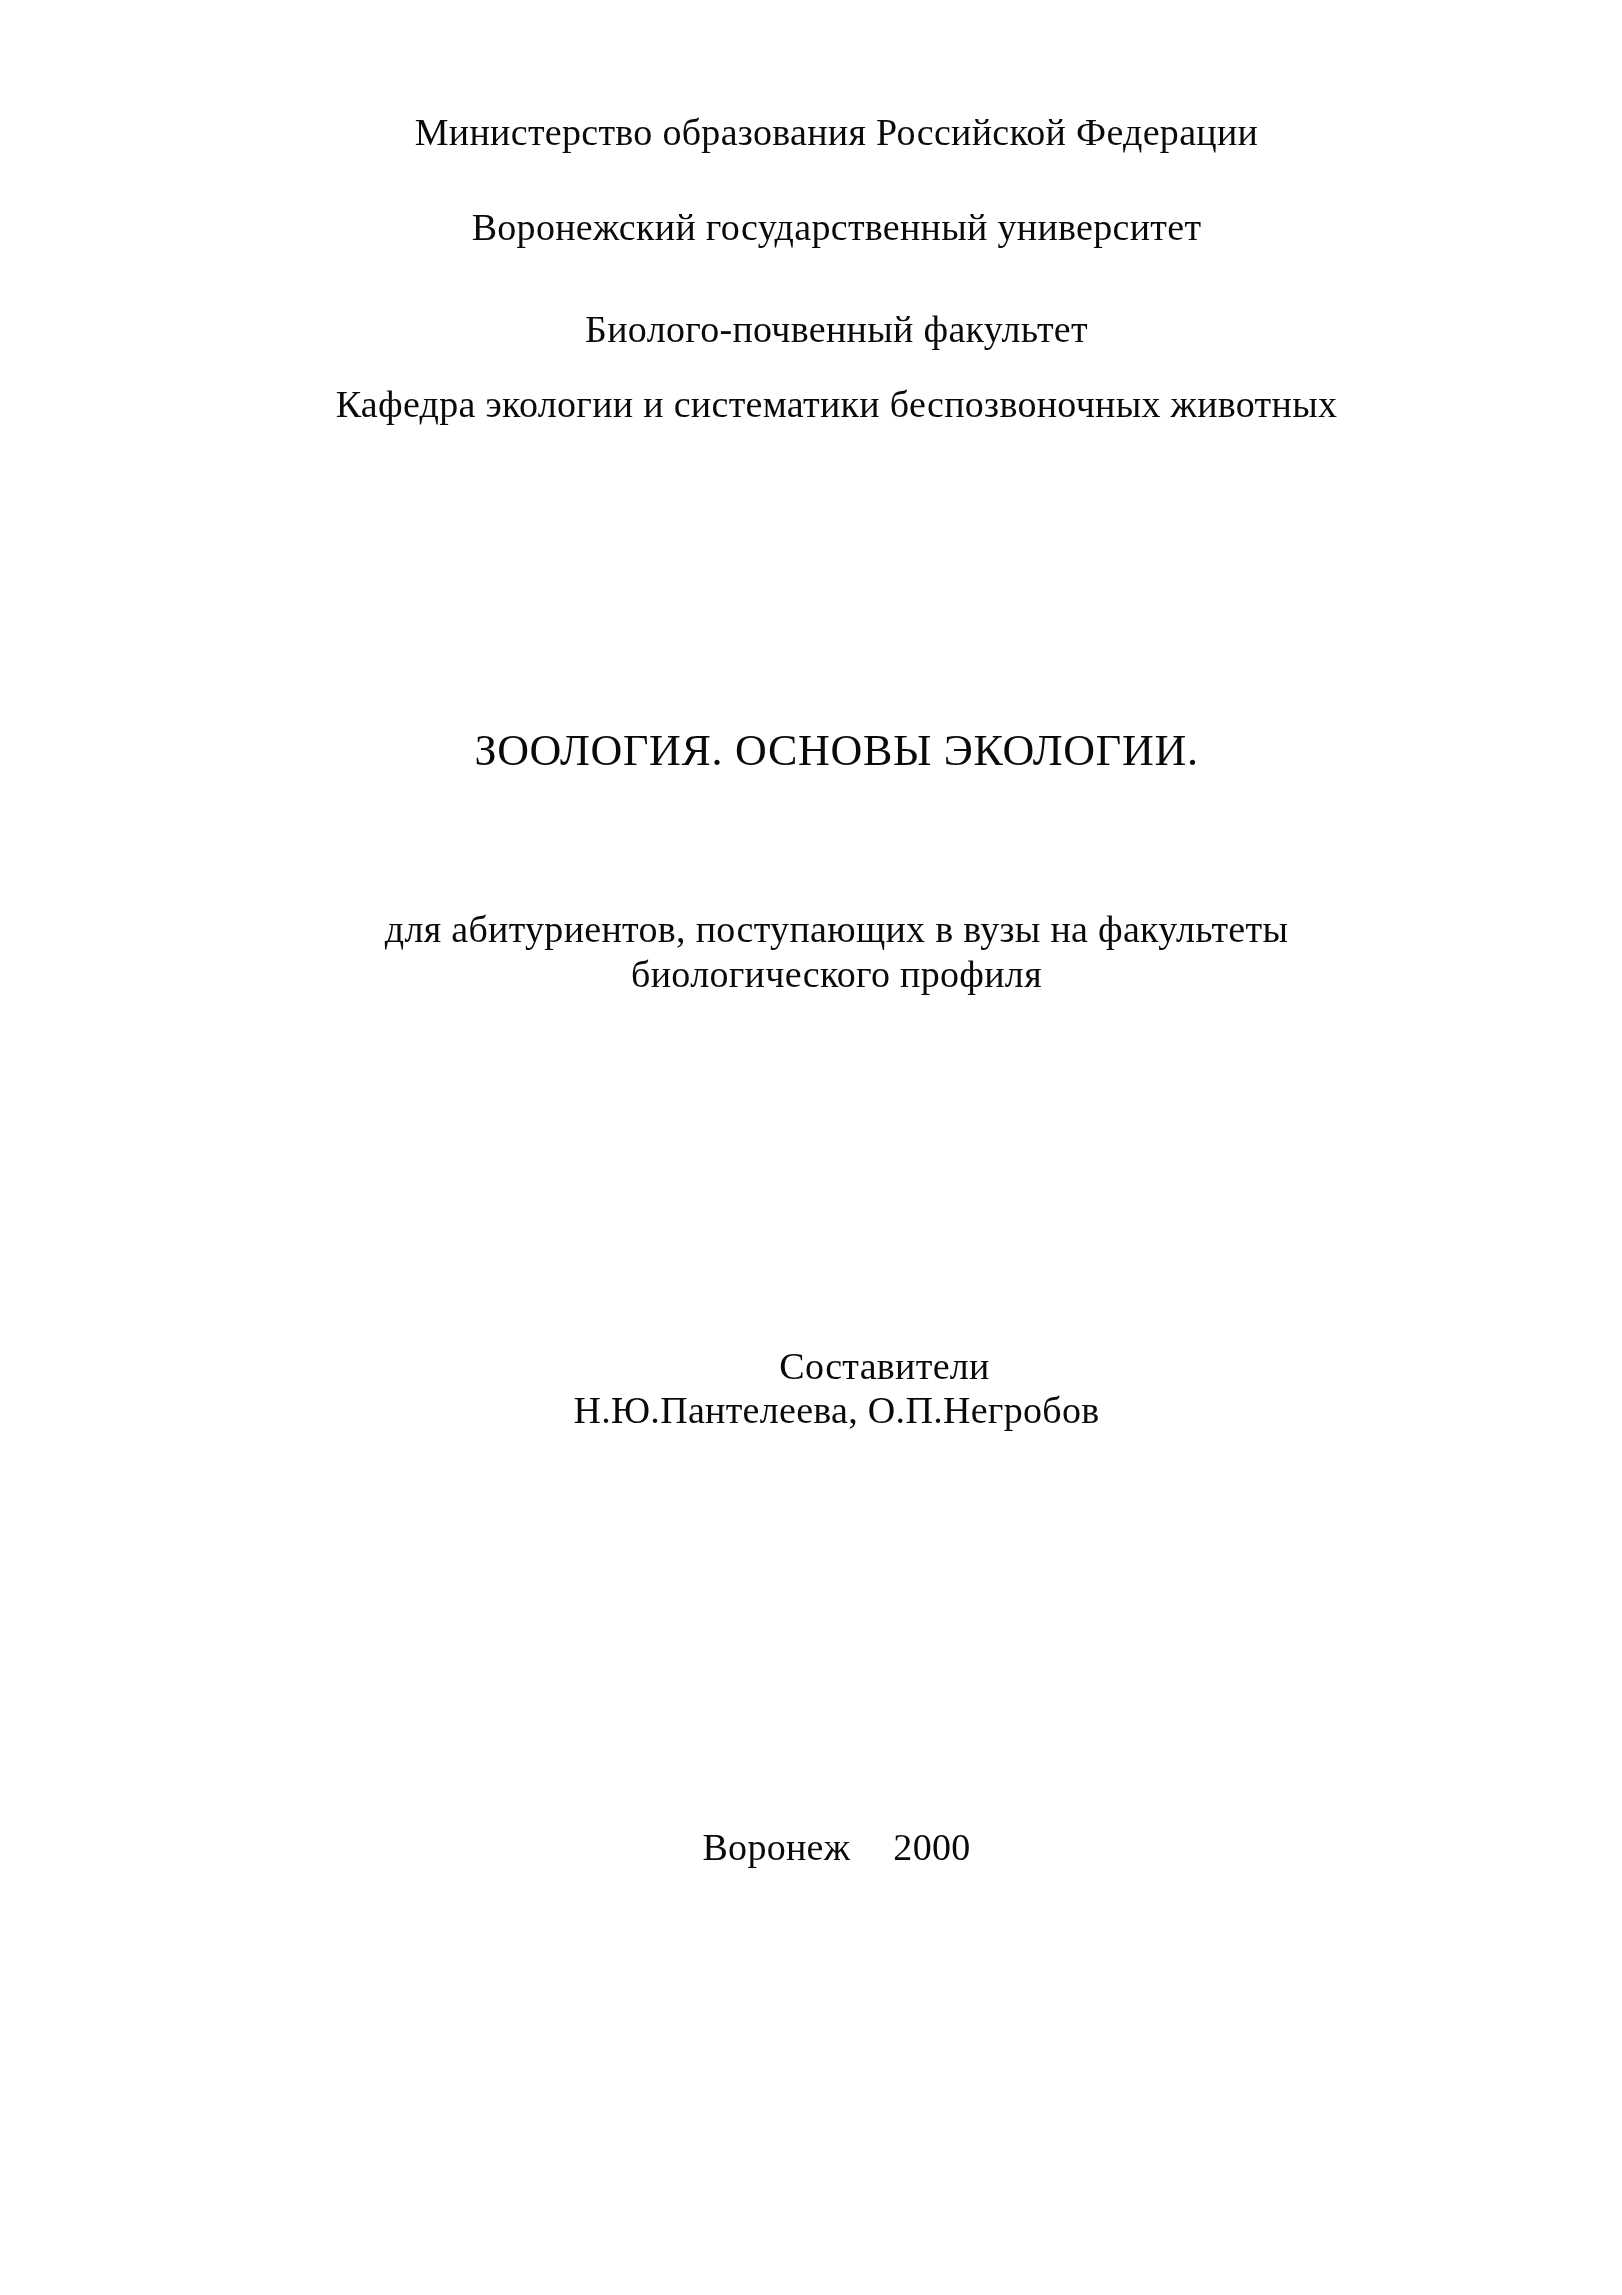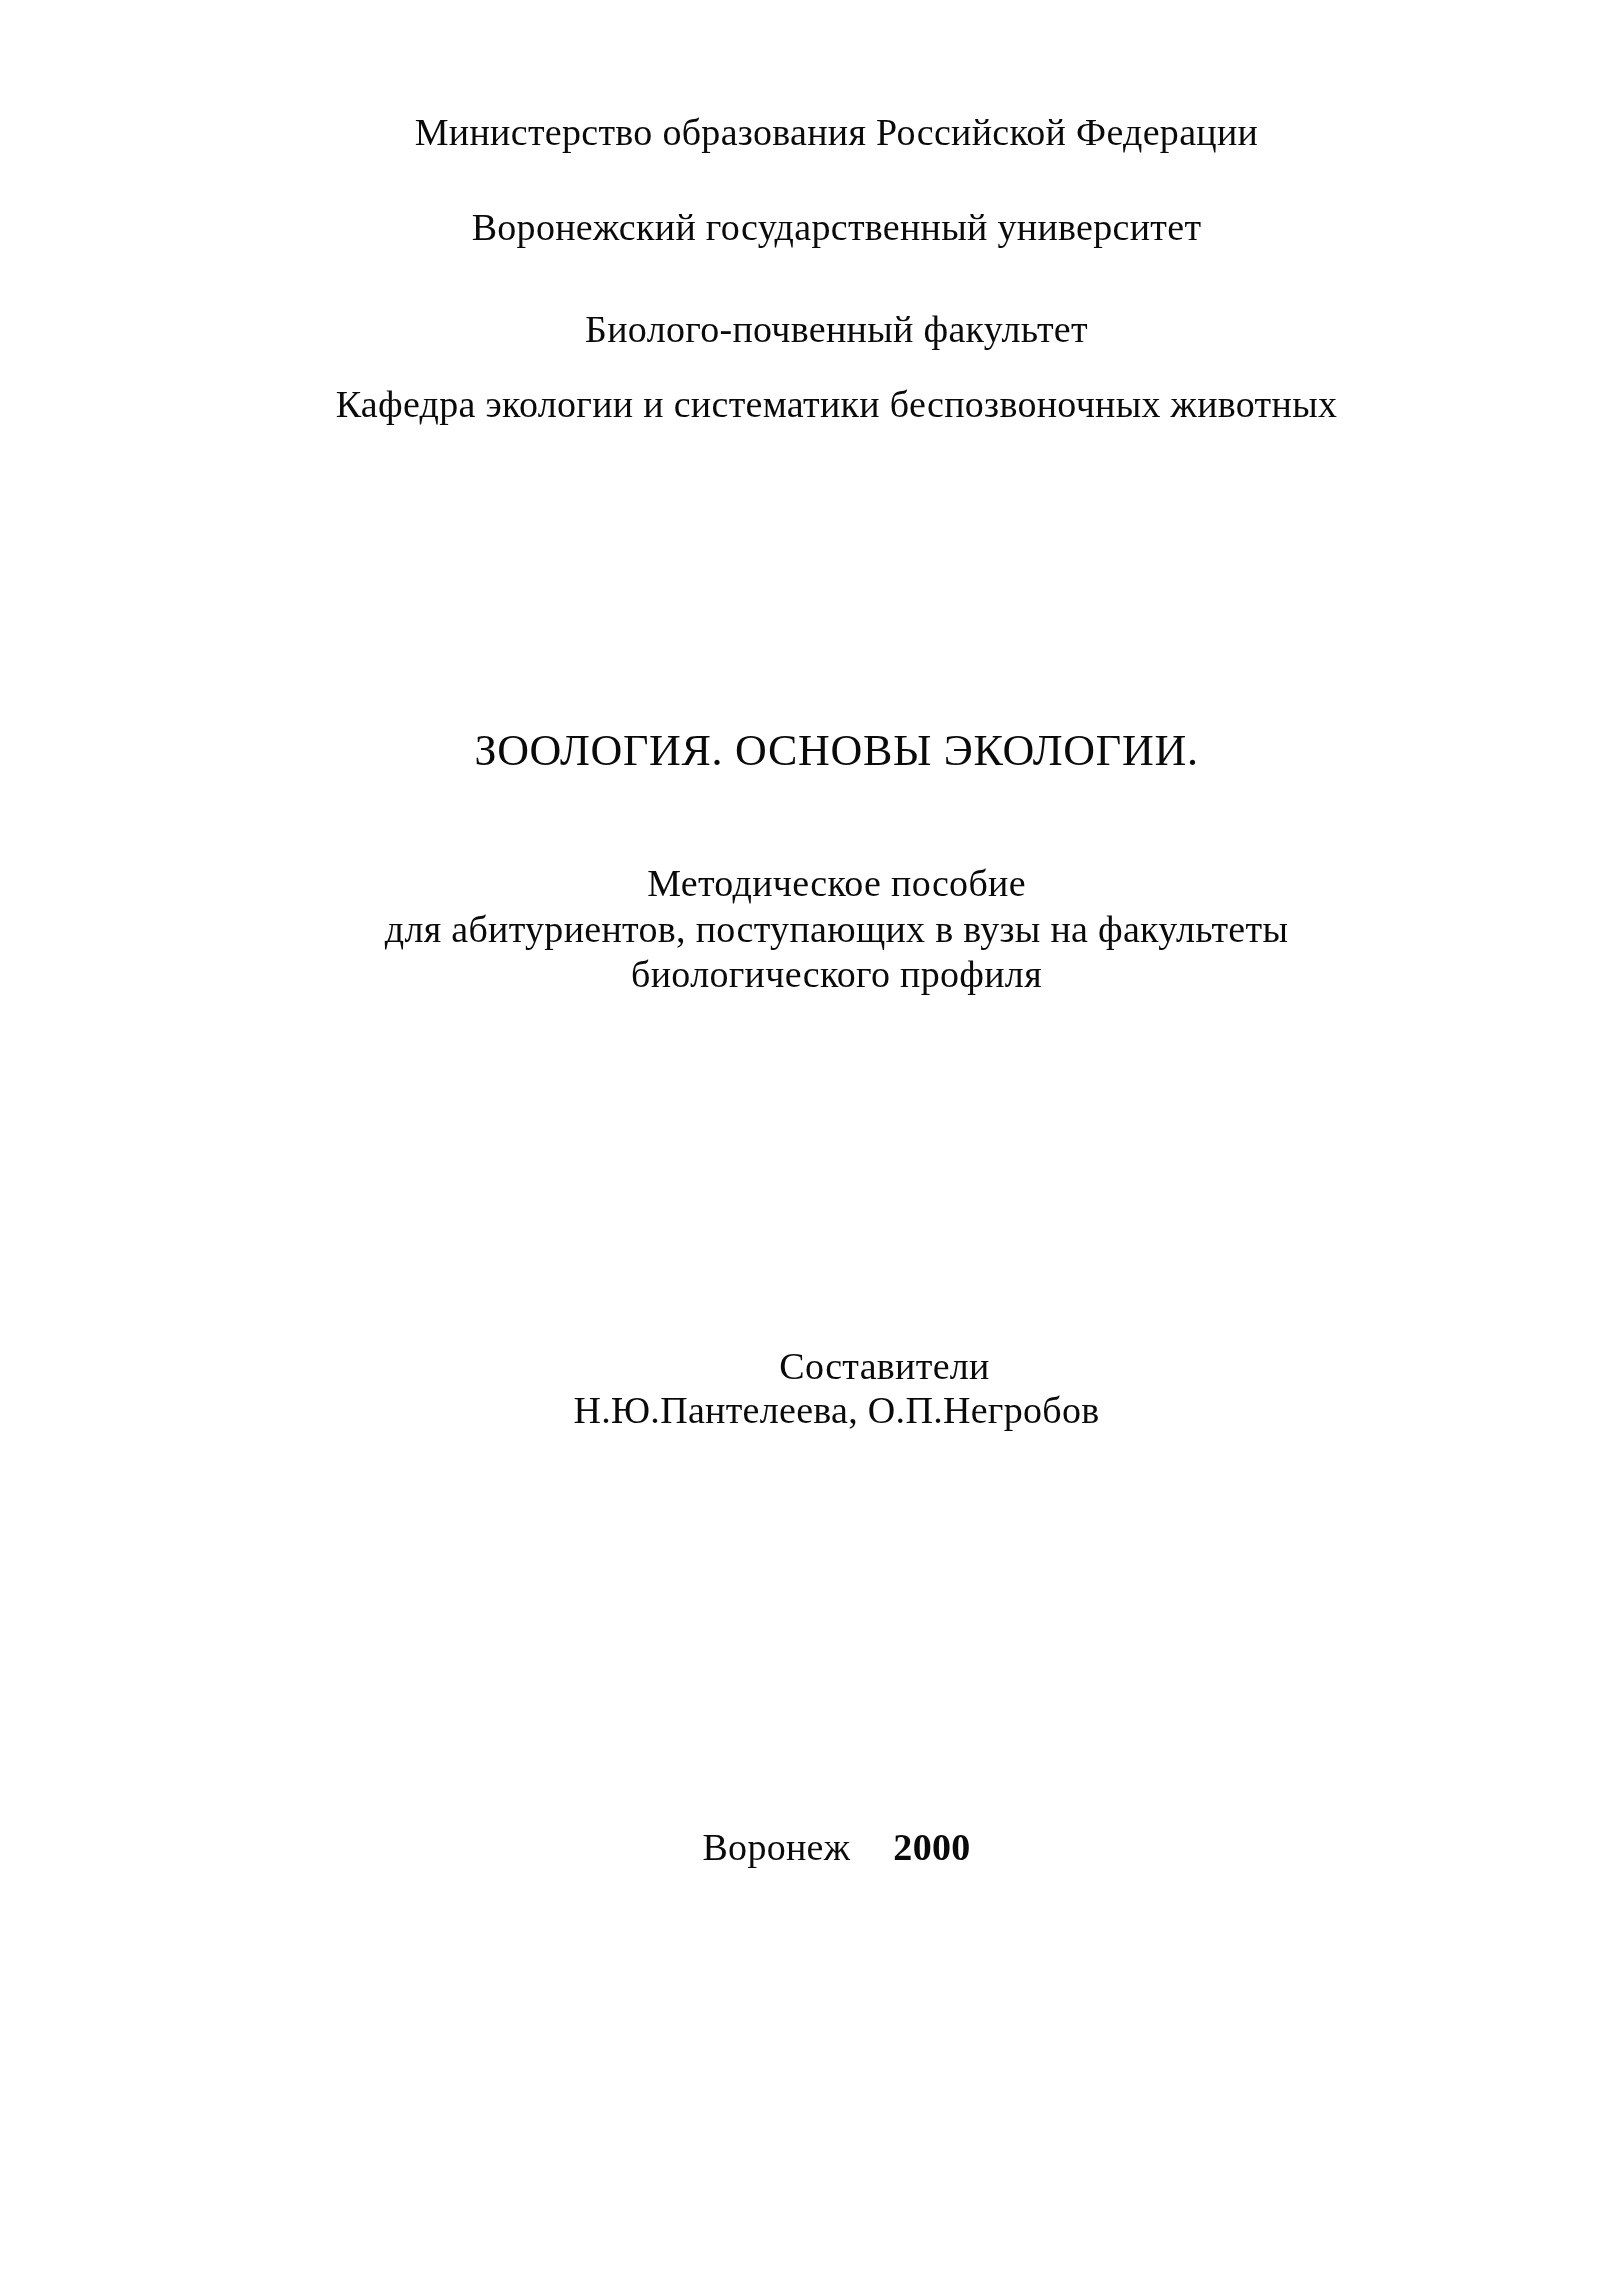--- a/index.html
+++ b/index.html
@@ -37,38 +37,37 @@
     font-size: 44px;
     font-weight: normal;
     letter-spacing: 0.7px;
   }
   .sub-l1 { top: 862px; }
   .sub-l2 { top: 908px; }
   .sub-l3 { top: 953px; }
   .compilers-heading { top: 1345px; margin-left: 48px; }
   .compilers-names   { top: 1389px; }
   .imprint { top: 1826px; }
-  .imprint .year { margin-left: 43px; font-weight: bold; }
+  .imprint .year { margin-left: 43px; }
 </style>
 </head>
 <body>
 
 <div class="page">
 
   <div class="line header-l1">Министерство образования Российской Федерации</div>
 
   <div class="line header-l2">Воронежский государственный университет</div>
 
   <div class="line header-l3">Биолого-почвенный факультет</div>
 
   <div class="line header-l4">Кафедра экологии и систематики беспозвоночных животных</div>
 
   <div class="line doc-title">ЗООЛОГИЯ. ОСНОВЫ ЭКОЛОГИИ.</div>
 
-  <div class="line sub-l1">Методическое пособие</div>
 
   <div class="line sub-l2">для абитуриентов, поступающих в вузы на факультеты</div>
 
   <div class="line sub-l3">биологического профиля</div>
 
   <div class="line compilers-heading">Составители</div>
 
   <div class="line compilers-names">Н.Ю.Пантелеева, О.П.Негробов</div>
 
   <div class="line imprint">

